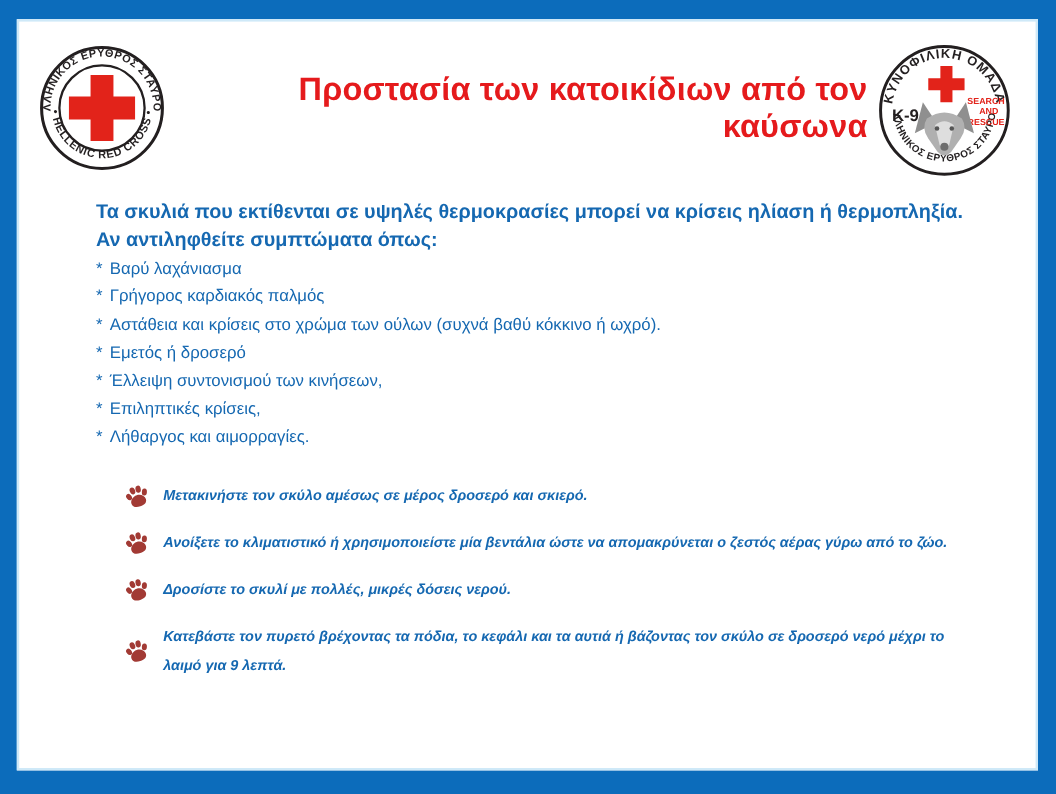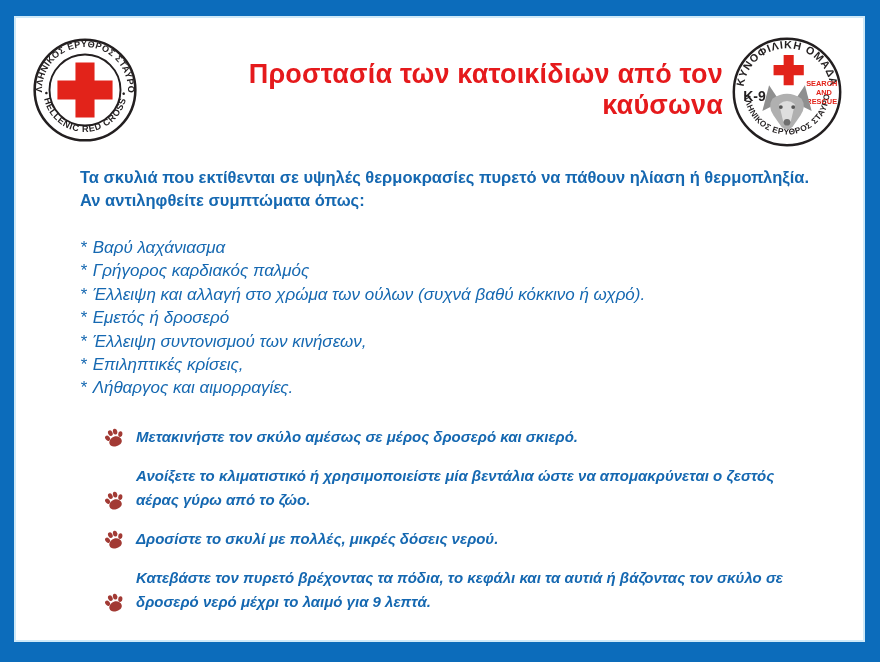--- a/index.html
+++ b/index.html
@@ -33,37 +33,35 @@
     padding:0 8px;
     letter-spacing:0.2px;
   }
   .content {
     padding:18px 36px 0 64px;
     color:#1568b1;
   }
   .intro { font-size:16.5px; font-weight:bold; line-height:23px; }
   .symptoms {
     list-style:none;
-    margin-top:24px;
-    font-size:17px;
-    font-style:italic;
+    font-size:14px;
     line-height:23.4px;
   }
   .symptoms li .bullet { margin-right:6px; }
   .tips {
     list-style:none;
     margin-top:25px;
     padding-left:22px;
   }
   .tips li {
     display:flex;
-    align-items:flex-end;
+    align-items:center;
     gap:9px;
     margin-bottom:15px;
-    font-size:15px;
+    font-size:12px;
     font-weight:bold;
     font-style:italic;
     line-height:24px;
     max-width:706px;
   }
   .paw { width:25px; height:23px; flex:0 0 auto; margin-top:1px; }
   .logo-text-arc { fill:#231f20; }
   .sr-text { fill:#e2231a; font-weight:bold; }
 </style>
 </head>
@@ -116,31 +114,31 @@
         <circle cx="44.5" cy="63.5" r="1.7" fill="#555555"></circle>
         <circle cx="55.5" cy="63.5" r="1.7" fill="#555555"></circle>
         <circle cx="50" cy="77" r="3" fill="#6e6e6e"></circle>
       </g>
     </svg>
   </div>
 
   <div class="content">
 
     <div class="intro">
-      <div>Τα σκυλιά που εκτίθενται σε υψηλές θερμοκρασίες πυρετό να πάθουν ηλίαση ή θερμοπληξία.</div>
+      <div>Τα σκυλιά που εκτίθενται σε υψηλές θερμοκρασίες μπορεί να κρίσεις ηλίαση ή θερμοπληξία.</div>
       <div>Αν αντιληφθείτε συμπτώματα όπως:</div>
     </div>
 
     <ul class="symptoms">
 
         <li><span class="bullet">*</span><span>Βαρύ λαχάνιασμα</span></li>
 
         <li><span class="bullet">*</span><span>Γρήγορος καρδιακός παλμός</span></li>
 
-        <li><span class="bullet">*</span><span>Έλλειψη και αλλαγή στο χρώμα των ούλων (συχνά βαθύ κόκκινο ή ωχρό).</span></li>
+        <li><span class="bullet">*</span><span>Αστάθεια και κρίσεις στο χρώμα των ούλων (συχνά βαθύ κόκκινο ή ωχρό).</span></li>
 
         <li><span class="bullet">*</span><span>Εμετός ή δροσερό</span></li>
 
         <li><span class="bullet">*</span><span>Έλλειψη συντονισμού των κινήσεων,</span></li>
 
 
         <li><span class="bullet">*</span><span>Επιληπτικές κρίσεις,</span></li>
 
         <li><span class="bullet">*</span><span>Λήθαργος και αιμορραγίες.</span></li>
       </ul>

